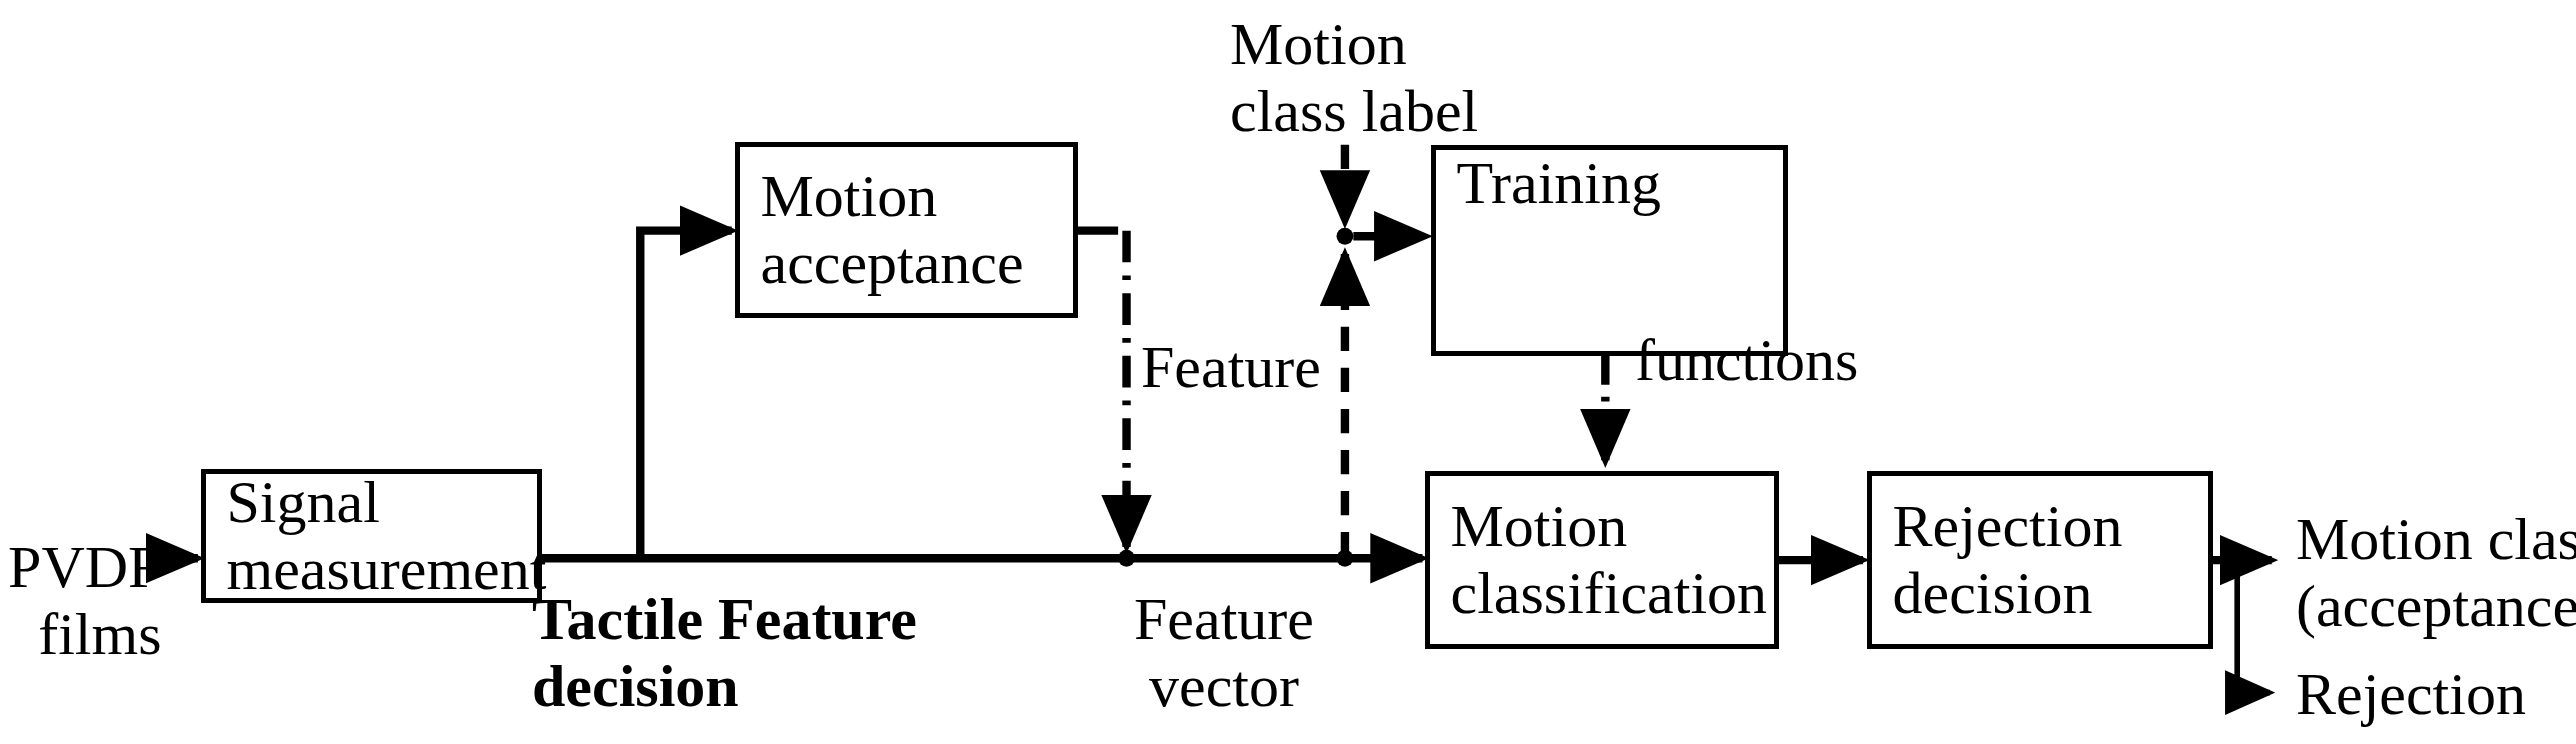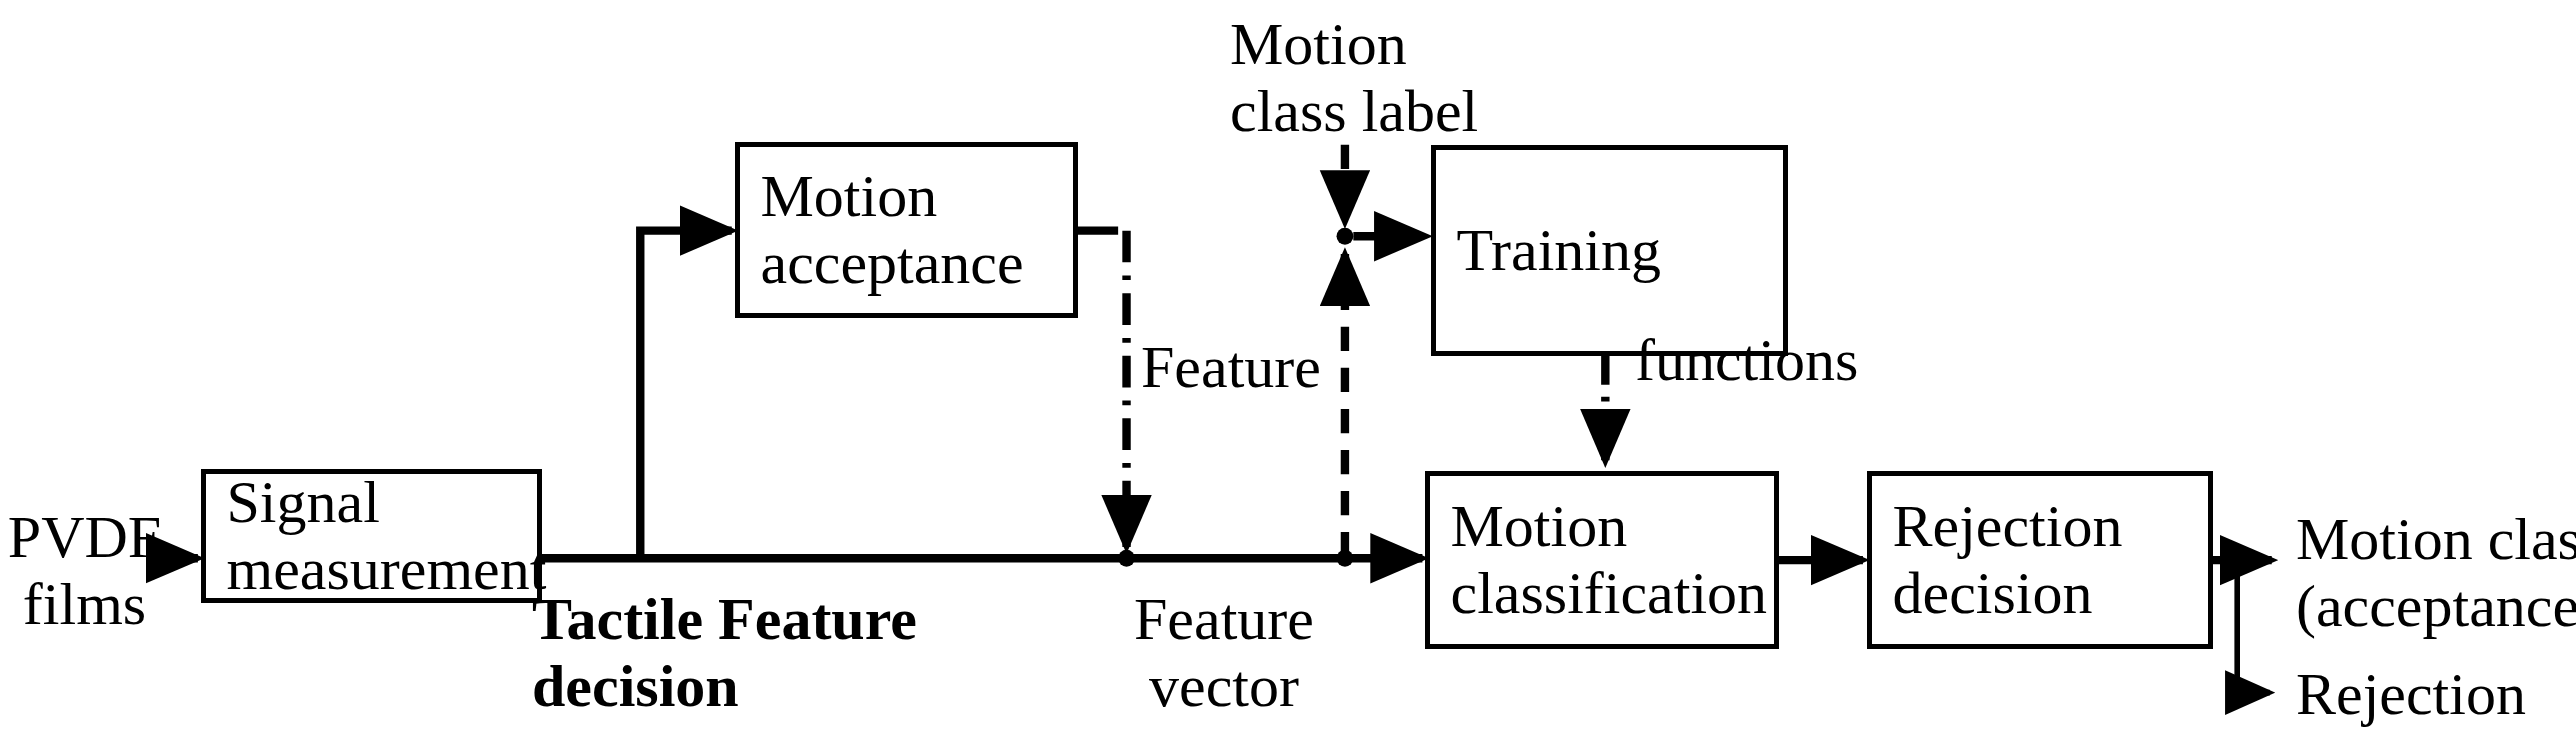--- a/index.html
+++ b/index.html
@@ -41,21 +41,21 @@
     white-space: nowrap;
   }
   .lbl {
     position: absolute;
     font-size: 60px;
     line-height: 1.12;
     white-space: nowrap;
     z-index: 6;
   }
   .lbl .line { display: block; }
-  .lbl.center { text-align: center; }
+  .lbl.center { text-align: right; margin-top: 30px; }
 </style>
 </head>
 <body>
 
 <div id="stage">
 
   <svg id="wires" viewBox="0 0 2760 798" aria-hidden="true">
     <defs>
       <marker id="ah" markerWidth="7" markerHeight="7" refX="6.2" refY="3" orient="auto" markerUnits="strokeWidth">
         <path d="M0,0 L7,3 L0,6 z" fill="#000"></path>
@@ -120,21 +120,21 @@
   <div class="node" style="left:201px; top:469px; width:341px; height:134px;">
     <span class="line">Signal</span>
     <span class="line">measurement</span>
   </div>
 
   <div class="node" style="left:735px; top:142px; width:343px; height:176px;">
     <span class="line">Motion</span>
     <span class="line">acceptance</span>
   </div>
 
-  <div class="node" style="left:1431px; top:145px; width:357px; height:211px; justify-content:center;">
+  <div class="node" style="left:1431px; top:145px; width:357px; height:211px; justify-content:flex-start;">
     <span class="line">Training</span>
   </div>
 
   <div class="node" style="left:1425px; top:471px; width:354px; height:178px;">
     <span class="line">Motion</span>
     <span class="line">classification</span>
   </div>
 
   <div class="node" style="left:1867px; top:471px; width:346px; height:178px;">
     <span class="line">Rejection</span>

